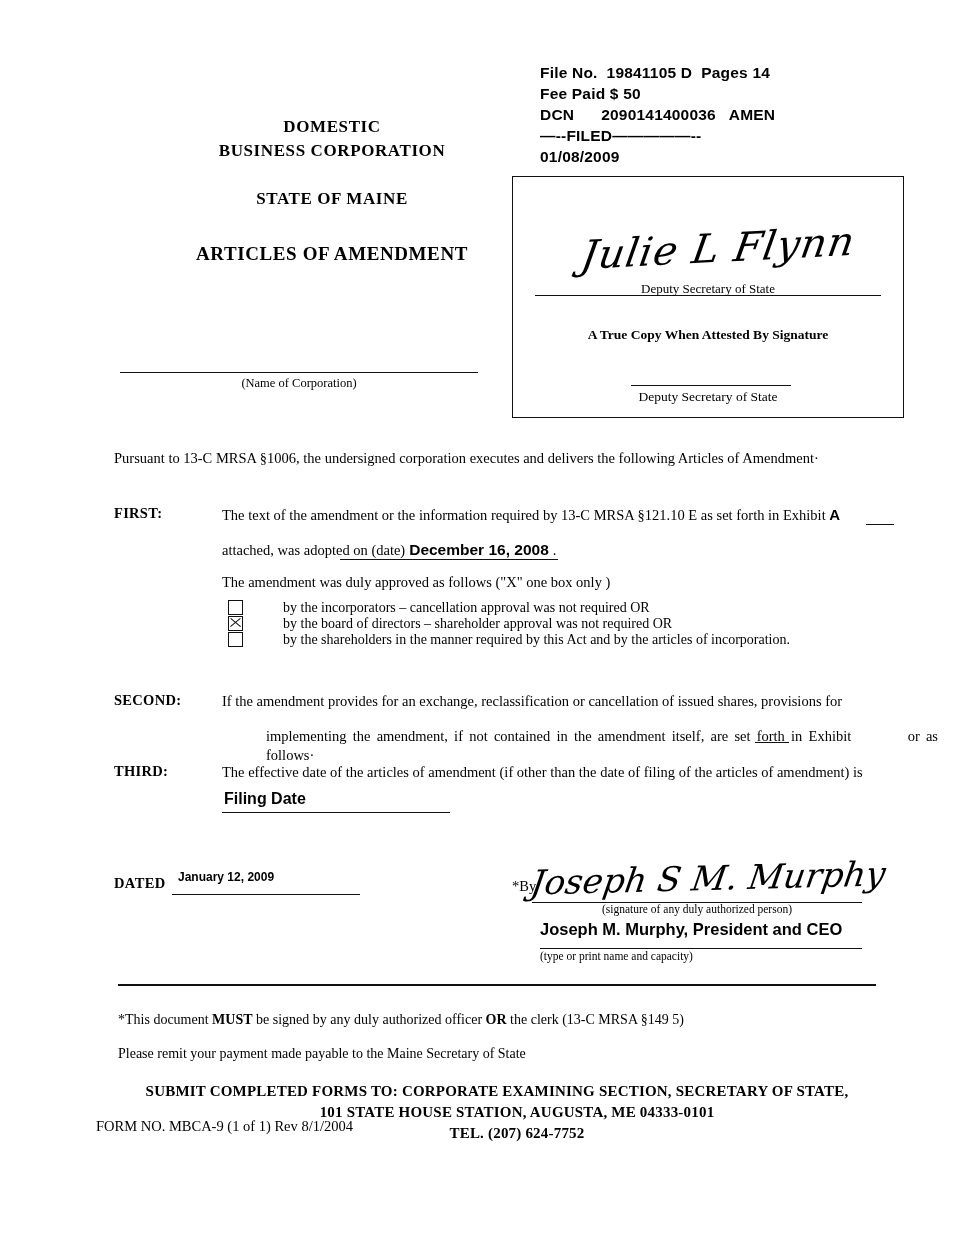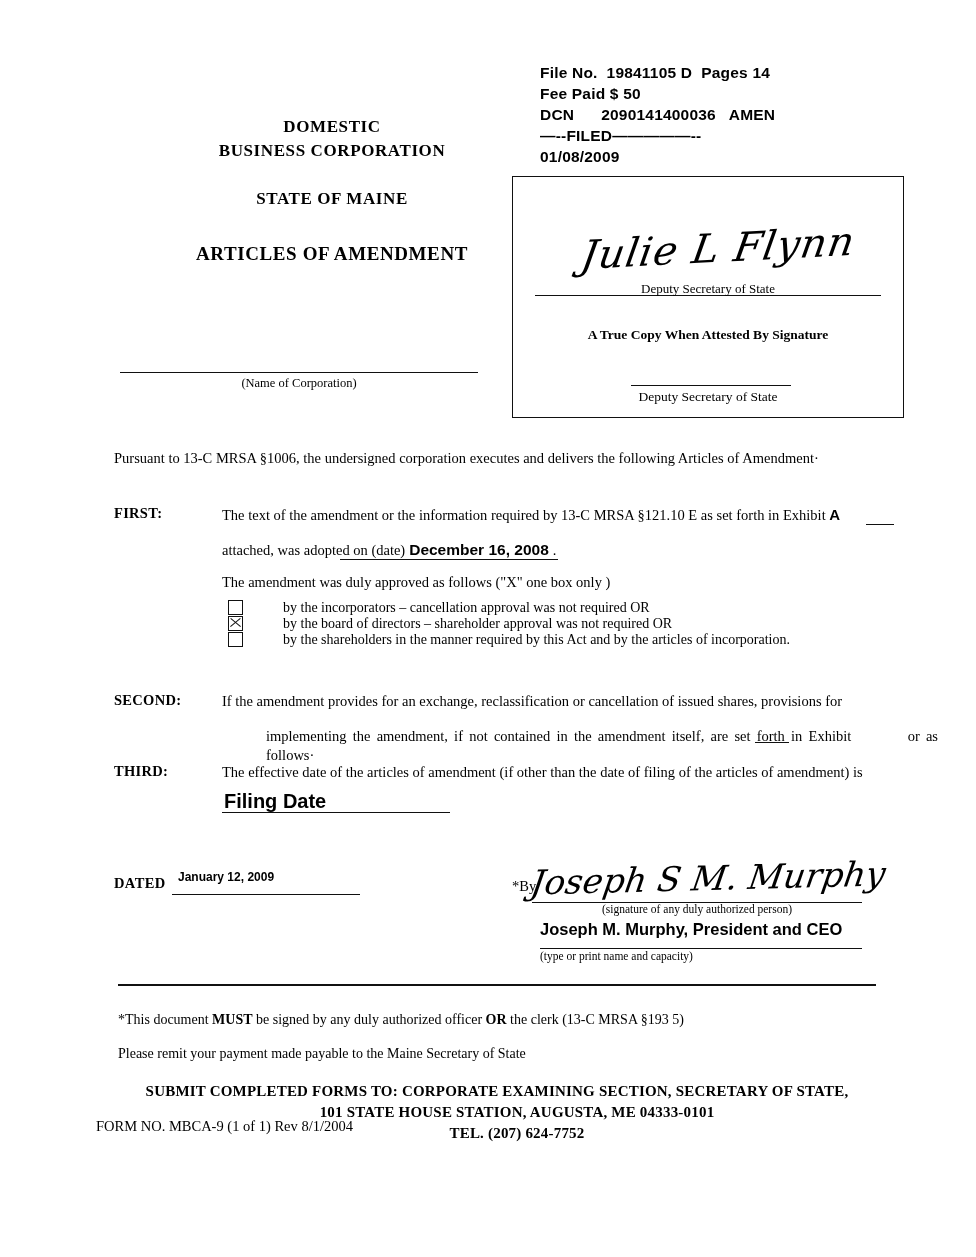--- a/index.html
+++ b/index.html
@@ -252,21 +252,21 @@
   }
 
   .third-lbl { left: 114px; top: 763px; }
   .third-p { left: 222px; top: 763px; width: 672px; }
   .third-val {
     position: absolute;
     left: 224px;
     top: 790px;
     font-family: "Liberation Sans", sans-serif;
     font-weight: bold;
-    font-size: 20px;
+    font-size: 16px;
   }
   .third-rule {
     position: absolute;
     left: 222px;
     top: 812px;
     width: 228px;
     border-top: 1.4px solid #111;
   }
 
   
@@ -474,21 +474,21 @@
   <div class="sig-script-2">Joseph S M. Murphy</div>
   <div class="by-rule"></div>
   <div class="by-cap">(signature of any duly authorized person)</div>
   <div class="name-val">Joseph M. Murphy, President and CEO</div>
   <div class="name-rule"></div>
   <div class="name-cap">(type or print name and capacity)</div>
 
   <div class="divider"></div>
 
   <div class="foot-1">
-    <span>*This document </span><b class="inline">MUST</b><span> be signed by any duly authorized officer </span><b class="inline">OR</b><span> the clerk  (13-C MRSA §193 5)</span>
+    <span>*This document </span><b class="inline">MUST</b><span> be signed by any duly authorized officer </span><b class="inline">OR</b><span> the clerk  (13-C MRSA §149 5)</span>
   </div>
   <div class="foot-2">Please remit your payment made payable to the Maine Secretary of State</div>
 
   <div class="submit-block">
     <div>SUBMIT COMPLETED FORMS TO:  CORPORATE EXAMINING SECTION, SECRETARY OF STATE,</div>
     <div class="ln2">101 STATE HOUSE STATION, AUGUSTA, ME  04333-0101</div>
     <div class="ln2">TEL.  (207) 624-7752</div>
   </div>
   <div class="form-no">FORM NO. MBCA-9  (1 of 1)  Rev  8/1/2004</div>
 

